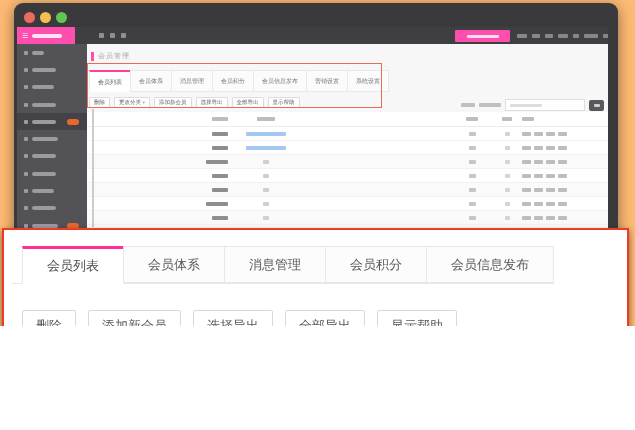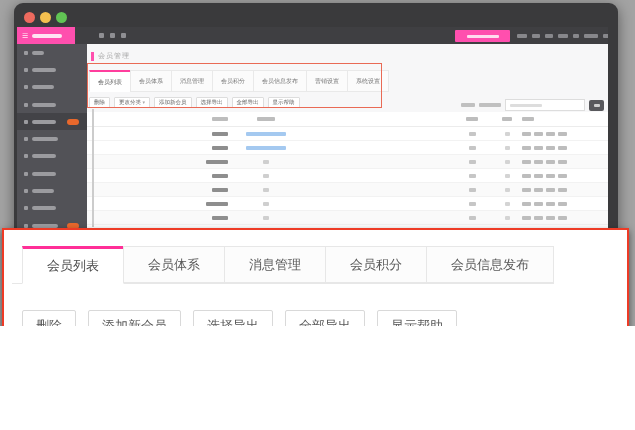--- a/index.html
+++ b/index.html
@@ -1,17 +1,17 @@
 <!DOCTYPE html>
 <html><head>
 <meta charset="utf-8">
 <style>
   * { margin:0; padding:0; box-sizing:border-box; }
   html,body { width:635px; height:430px; background:#fff; font-family:"Liberation Sans","DejaVu Sans",sans-serif; }
-  #stage { position:relative; width:635px; height:326px; overflow:hidden; background:#a3a3a3; }
+  #stage { position:relative; width:635px; height:326px; overflow:hidden; background:#fdba74; }
 
   
   #window { position:absolute; left:14px; top:3px; width:604px; height:422px;
             background:#3a3a3c; border-radius:9px; box-shadow:0 3px 14px rgba(0,0,0,.45); }
   #titlebar { position:absolute; left:0; top:0; right:0; height:24px; }
   .light { position:absolute; top:9px; width:11px; height:11px; border-radius:50%; }
   #win-content { position:absolute; left:3px; right:10px; top:24px; bottom:7px;
                  background:#fff; overflow:hidden; }
 
   

